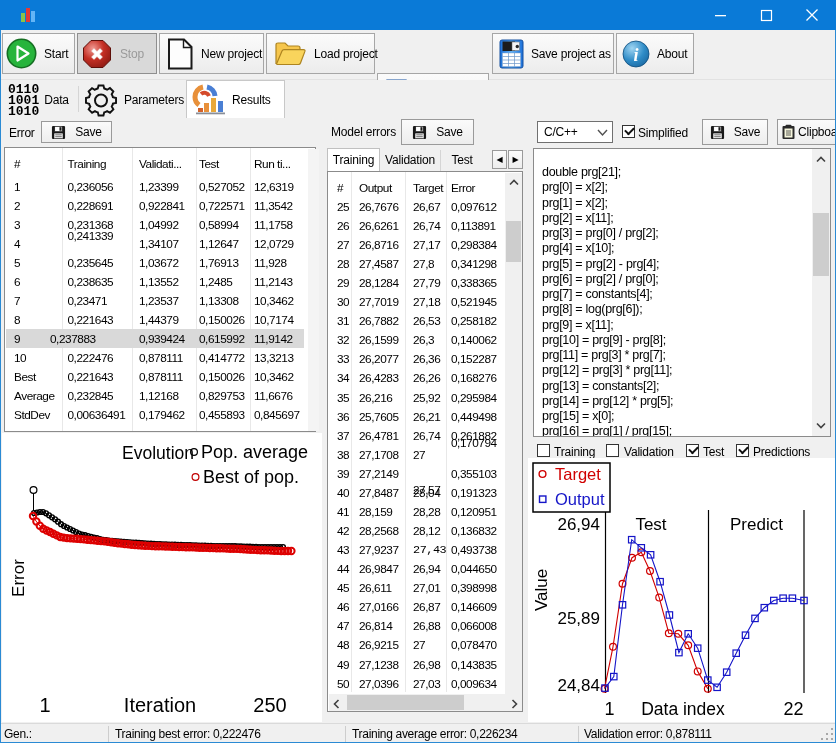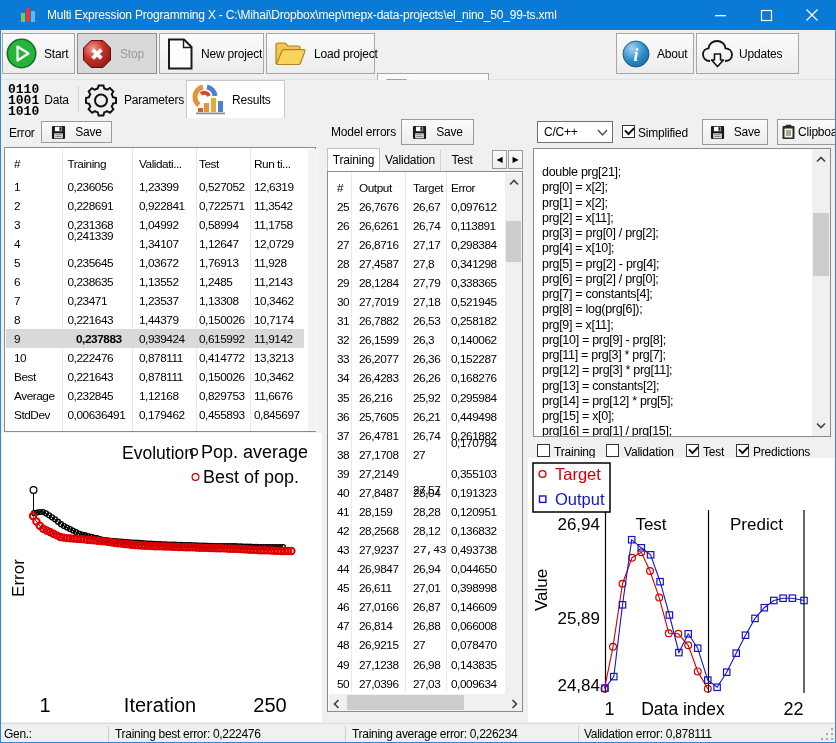--- a/index.html
+++ b/index.html
@@ -68,21 +68,20 @@
     </symbol>
   </defs>
 </svg>
 <div id="win">
   <div class="abs" id="titlebar">
     <svg class="abs" style="left:21px;top:7px" width="18" height="16" viewBox="0 0 18 16">
       <rect x="0" y="6" width="4" height="9" fill="#8bc34a"></rect>
       <rect x="5" y="1" width="4" height="14" fill="#e53935"></rect>
       <rect x="10" y="4" width="4" height="11" fill="#64b5f6"></rect>
     </svg>
-    <div class="abs" id="title-text">Multi Expression Programming X - C:\Mihai\Dropbox\mep\mepx-data-projects\el_nino_50_99-ts.xml</div>
     <svg class="abs" style="left:697px;top:0" width="46" height="30">
         <rect x="18" y="15" width="11" height="1.3" fill="#fff"></rect>
       </svg>
     <svg class="abs" style="left:743px;top:0" width="46" height="30">
         <rect x="18.5" y="10.5" width="10" height="10" fill="none" stroke="#fff" stroke-width="1.2"></rect>
       </svg>
     <svg class="abs" style="left:789px;top:0" width="46" height="30">
         <path d="M17.5 9.5 L28.5 20.5 M28.5 9.5 L17.5 20.5" stroke="#fff" stroke-width="1.3"></path>
       </svg>
   </div>
@@ -121,40 +120,39 @@
         <path d="M2.5 26 L8 13 q0.6-1.4 2-1.4 h19.5 q2 0 1.4 1.8 L26.5 25 q-0.5 1.5-2 1.5 H4 q-1.8 0-1.5-1.5 Z" fill="#f9d45c" stroke="#ad8420" stroke-width="1.2"></path>
       </svg>
         <span class="tx">Load project</span>
       </div>
     <div class="abs tbtn" style="left:376px;width:112px;margin-top:40px;" id="btn-save">
       <svg class="ic" style="margin:0 7px 0 6px" width="25" height="30" viewBox="0 0 25 30">
           <use href="#floppy"></use>
         </svg>
       <span class="tx">Save project</span>
       </div>
+    <div class="abs tbtn" style="left:491px;width:122px;" id="btn-saveas">
+      <svg class="ic" style="margin:0 7px 0 6px" width="25" height="30" viewBox="0 0 25 30">
+          <use href="#floppy"></use>
+        </svg>
+      <span class="tx">Save project as</span>
+      </div>
     <div class="abs tbtn" style="left:615px;width:78px;" id="btn-about">
       <svg class="ic" style="margin:0 7px 0 5px" width="28" height="28" viewBox="0 0 28 28">
         <defs>
             <radialGradient id="abg" cx="0.35" cy="0.28" r="0.95">
               <stop offset="0" stop-color="#9fd4f2"></stop>
               <stop offset="0.5" stop-color="#2f8cc7"></stop>
               <stop offset="1" stop-color="#135a92"></stop>
             </radialGradient>
           </defs>
         <circle cx="14" cy="14" r="13" fill="url(#abg)" stroke="#0d4a7a" stroke-width="0.8"></circle>
         <text x="14" y="21" font-size="18" font-style="italic" font-family="Liberation Serif,serif" fill="#fff" text-anchor="middle" font-weight="bold">i</text>
       </svg>
         <span class="tx">About</span>
-      </div>
-    <div class="abs tbtn" style="left:695px;width:103px;" id="btn-upd">
-      <svg class="ic" style="margin:0 5px 0 4px" width="33" height="31" viewBox="0 0 33 31">
-        <path d="M9 23 C4.5 23 2 20 2 16.5 C2 13 4.5 10.5 7.5 10.3 C8 6 11.5 3 16 3 C20.5 3 24 6 24.5 10.3 C28 10.5 31 13 31 16.8 C31 20.5 28 23 24 23" fill="none" stroke="#111" stroke-width="1.8"></path>
-        <path d="M13.5 16 H19.5 V22 H22.5 L16.5 28.5 L10.5 22 H13.5 Z" fill="#fff" stroke="#111" stroke-width="1.6" stroke-linejoin="round"></path>
-      </svg>
-        <span class="tx">Updates</span>
       </div>
   </div>
   <div class="abs" id="tabrow">
     <div class="abs tab" style="left:1px;width:75px;" id="tab-data">
       <div style="margin-left:6px;font-family:'Liberation Mono',monospace;font-weight:bold;font-size:13px;line-height:11px;letter-spacing:0;">0110<br>1001<br>1010</div>
       <div style="margin-left:5px;">Data</div>
     </div>
     <div class="abs tabsep" style="left:77px;"></div>
     <div class="abs tab" style="left:78px;width:107px;" id="tab-params">
       <svg style="margin-left:6px" width="33" height="33" viewBox="0 0 33 33">
@@ -230,21 +228,21 @@
         <div class="td" style="left:62.5px;top:145.5px;">0,23471</div>
         <div class="td" style="left:134px;top:145.5px;">1,23537</div>
         <div class="td" style="left:194px;top:145.5px;">1,13308</div>
         <div class="td" style="left:249px;top:145.5px;">10,3462</div>
         <div class="td" style="left:9px;top:164.5px;">8</div>
         <div class="td" style="left:62.5px;top:164.5px;">0,221643</div>
         <div class="td" style="left:134px;top:164.5px;">1,44379</div>
         <div class="td" style="left:194px;top:164.5px;">0,150026</div>
         <div class="td" style="left:249px;top:164.5px;">10,7174</div>
         <div class="td" style="left:9px;top:183.5px;">9</div>
-        <div class="td" style="left:71px;top:183.5px;font-weight:bold;">0,237883</div>
+        <div class="td" style="left:45px;top:183.5px;">0,237883</div>
         <div class="td" style="left:134px;top:183.5px;">0,939424</div>
         <div class="td" style="left:194px;top:183.5px;">0,615992</div>
         <div class="td" style="left:249px;top:183.5px;">11,9142</div>
         <div class="td" style="left:9px;top:202.5px;">10</div>
         <div class="td" style="left:62.5px;top:202.5px;">0,222476</div>
         <div class="td" style="left:134px;top:202.5px;">0,878111</div>
         <div class="td" style="left:194px;top:202.5px;">0,414772</div>
         <div class="td" style="left:249px;top:202.5px;">13,3213</div>
         <div class="td" style="left:9px;top:221.5px;">Best</div>
         <div class="td" style="left:62.5px;top:221.5px;">0,221643</div>

